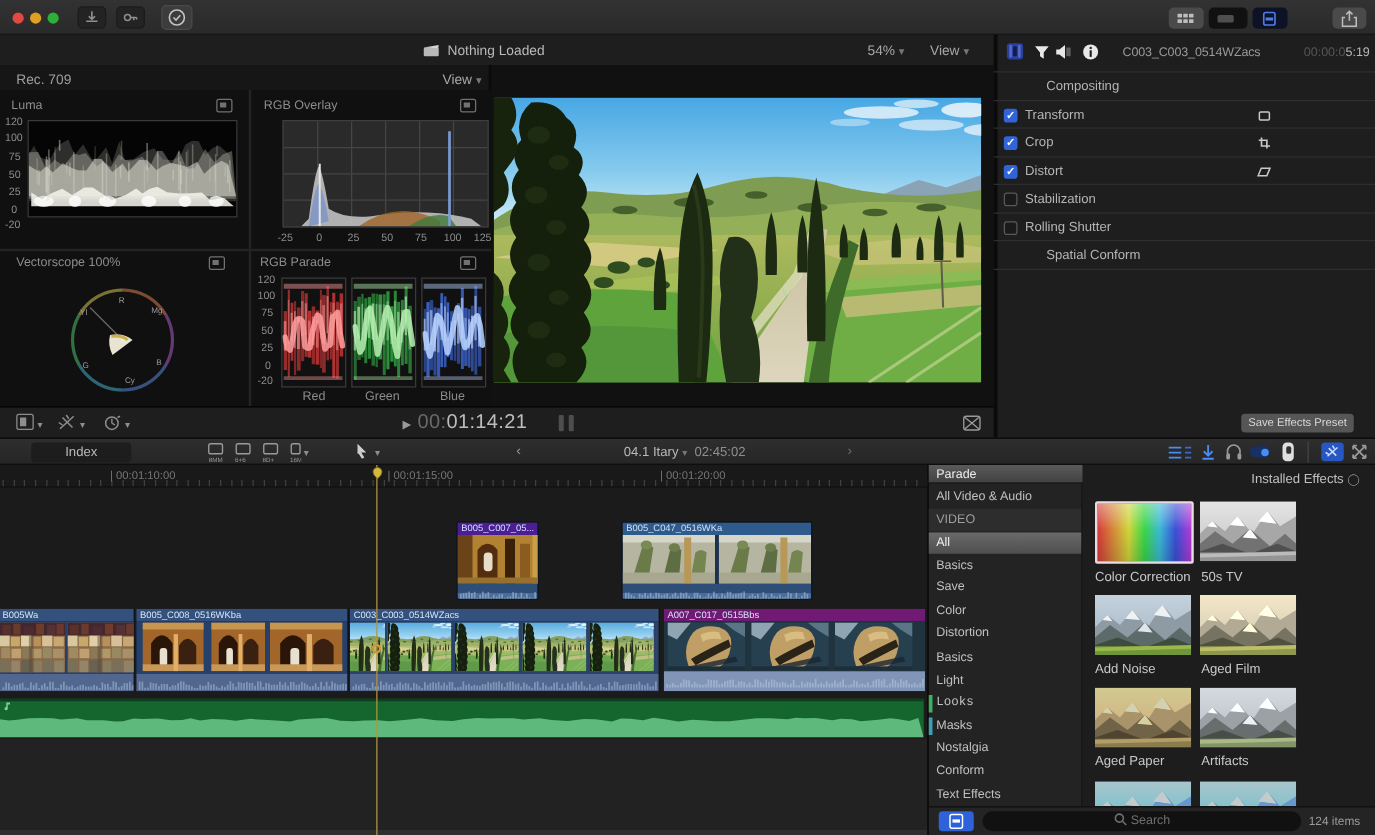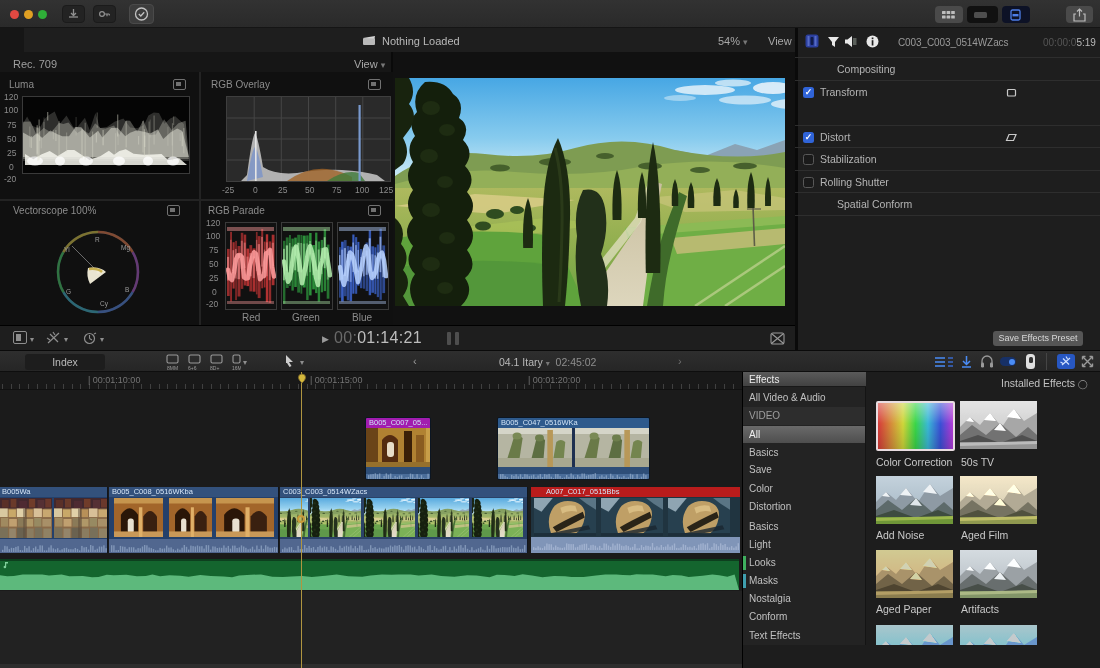--- a/index.html
+++ b/index.html
@@ -66,21 +66,21 @@
         </svg>
   </div>
   <div class="abs" style="left:1066px;top:6px;width:27px;height:17px;background:#4a4a4a;border-radius:4px;">
     <svg width="27" height="18" viewBox="0 0 27 18">
           <path d="M13.5 3.5v7M11 5.5l2.5-2.5L16 5.5" stroke="#bdbdbd" stroke-width="1.2" fill="none"></path>
           <path d="M10 8H8v7h11V8h-2" stroke="#bdbdbd" stroke-width="1.2" fill="none"></path>
         </svg>
   </div>
 </div>
 
-<div class="abs" style="left:0;top:28px;width:795px;height:24px;background:#1e1e1e;margin-left:24px;">
+<div class="abs" style="left:0;top:28px;width:795px;height:24px;background:#1e1e1e;">
   <svg class="abs" style="left:338px;top:6px;" width="14" height="12" viewBox="0 0 14 12">
         <rect x="1" y="4" width="12" height="7" rx="1" fill="#b9b9b9"></rect>
         <path d="M1 4l12-2-0.5 2.5" fill="#d5d5d5"></path>
       </svg>
   <div class="abs" style="left:358px;top:7px;font-size:11px;color:#b9b9b9;">Nothing Loaded</div>
   <div class="abs" style="left:694px;top:7px;font-size:11px;color:#a8a8a8;">54% <span style="color:#777;font-size:9px;">▾</span></div>
   <div class="abs" style="left:744px;top:7px;font-size:11px;color:#a8a8a8;">View <span style="color:#777;font-size:9px;">▾</span></div>
 </div>
 
 <div class="abs" style="left:0;top:52px;width:393px;height:273px;background:#161616;border-right:2px solid #0a0a0a;">
@@ -489,20 +489,23 @@
         <rect x="5.7" y="5.2" width="1.7" height="5.3" fill="#1e1e1e"></rect>
       </svg>
   <div class="abs" style="left:100px;top:9px;font-size:10px;color:#9a9a9a;letter-spacing:-0.1px;">C003_C003_0514WZacs</div>
   <div class="abs" style="left:245px;top:9px;font-size:10px;color:#555;">00:00:0<span style="color:#b9b9b9;">5:19</span></div>
 </div>
 
 <div class="insprow" style="top:79.5px;"><span class="chk on" style="margin:6px 0 0 8px;">✓</span><span style="margin-left:6px;line-height:23px;vertical-align:top;display:inline-block;">Transform</span><svg class="abs" style="left:211px;top:6px" width="11" height="11" viewBox="0 0 11 11">
         <rect x="1.5" y="2.5" width="8" height="6.5" rx="1" fill="none" stroke="#c9c9c9" stroke-width="1.2"></rect>
       </svg></div>
 <div class="insprow" style="top:57px;"><span style="margin-left:42px;line-height:23px;display:inline-block;">Compositing</span></div>
+<div class="insprow" style="top:102px;"><span class="chk on" style="margin:6px 0 0 8px;">✓</span><span style="margin-left:6px;line-height:23px;vertical-align:top;display:inline-block;">Crop</span><svg class="abs" style="left:211px;top:6px" width="11" height="11" viewBox="0 0 11 11">
+        <path d="M1 3.2h6.5v6.5M3.2 1v6.8h6.8" stroke="#c9c9c9" stroke-width="1.3" fill="none"></path>
+      </svg></div>
 <div class="insprow" style="top:124.5px;"><span class="chk on" style="margin:6px 0 0 8px;">✓</span><span style="margin-left:6px;line-height:23px;vertical-align:top;display:inline-block;">Distort</span><svg class="abs" style="left:210px;top:6px" width="13" height="11" viewBox="0 0 13 11">
         <path d="M4 2.5h7l-2.5 6h-7Z" fill="none" stroke="#c9c9c9" stroke-width="1.2"></path>
       </svg></div>
 <div class="insprow" style="top:169.5px;"><span class="chk off" style="margin:6px 0 0 8px;"></span><span style="margin-left:6px;line-height:23px;vertical-align:top;display:inline-block;">Rolling Shutter</span></div>
 <div class="insprow" style="top:147px;"><span class="chk off" style="margin:6px 0 0 8px;"></span><span style="margin-left:6px;line-height:23px;vertical-align:top;display:inline-block;">Stabilization</span></div>
 <div class="insprow" style="top:192px;height:24px;border-bottom:1px solid #2e2e2e;"><span style="margin-left:42px;line-height:23px;display:inline-block;">Spatial Conform</span></div>
 <div class="abs" style="left:993px;top:331px;width:90px;height:15px;background:#565656;border-radius:3px;color:#d8d8d8;font-size:9px;text-align:center;line-height:15px;">Save Effects Preset</div>
 
 <div class="abs" style="left:0;top:350px;width:1100px;height:22px;background:linear-gradient(#2e2e2e,#262626);border-top:1px solid #0a0a0a;border-bottom:1px solid #0e0e0e;">
   <div class="abs" style="left:25px;top:3px;width:80px;height:16px;background:#1d1d1d;border-radius:3px;color:#b9b9b9;font-size:10.5px;text-align:center;line-height:16px;">Index</div>
@@ -688,21 +691,21 @@
         <div class="tick" style="left:1072.1px"></div>
         <div class="tick" style="left:1080.8px"></div>
         <div class="tick" style="left:1089.5px"></div>
         <div class="tick" style="left:1098.2px"></div>
     <div class="abs" style="left:88px;top:3px;">| 00:01:10:00</div>
     <div class="abs" style="left:310px;top:3px;">| 00:01:15:00</div>
     <div class="abs" style="left:528px;top:3px;">| 00:01:20:00</div>
   </div>
 
   <div class="abs" style="left:365px;top:45px;width:66px;height:63px;border-radius:2px;overflow:hidden;border:1px solid #0c1622;">
-    <div style="height:10px;background:#a21caf;color:#cfe2f5;font-size:7.5px;line-height:10px;padding-left:3px;white-space:nowrap;overflow:hidden;">B005_C007_05...</div>
+    <div style="height:10px;background:#4c1d95;color:#cfe2f5;font-size:7.5px;line-height:10px;padding-left:3px;white-space:nowrap;overflow:hidden;">B005_C007_05...</div>
     <div style="height:39px;"><svg width="66" height="39" viewBox="0 0 66 39" preserveAspectRatio="none">
             <rect x="0" y="0" width="66" height="39" fill="#b08232"></rect>
 <rect x="0" y="0" width="12" height="39" fill="#6a4418"></rect>
 <path d="M16 39 L16 12 Q24 2 32 12 L32 39 Z" fill="#542c10"></path>
 <rect x="21" y="14" width="7" height="15" fill="#e8ddc8" rx="3"></rect>
 <rect x="38" y="3" width="8" height="36" fill="#3a2008"></rect>
 <rect x="50" y="7" width="8" height="32" fill="#8a5c20"></rect>
 <rect x="60" y="0" width="6" height="39" fill="#c89e48"></rect>
 <rect x="0" y="34" width="66" height="5" fill="#96702c"></rect>
           </svg></div>
@@ -1566,21 +1569,21 @@
               <rect x="233.0" y="8.7" width="1.4" height="4.3" fill="#a8bdd8" opacity="0.55"></rect>
               <rect x="235.2" y="9.1" width="1.4" height="3.9" fill="#a8bdd8" opacity="0.55"></rect>
               <rect x="237.4" y="7.5" width="1.4" height="5.5" fill="#a8bdd8" opacity="0.55"></rect>
               <rect x="239.6" y="10.2" width="1.4" height="2.8" fill="#a8bdd8" opacity="0.55"></rect>
               <rect x="241.8" y="9.8" width="1.4" height="3.2" fill="#a8bdd8" opacity="0.55"></rect>
               <rect x="244.0" y="6.1" width="1.4" height="6.9" fill="#a8bdd8" opacity="0.55"></rect>
             </svg></div>
     </div>
 
     <div class="abs" style="left:531px;top:0;width:209px;height:66px;overflow:hidden;">
-      <div style="height:10px;background:#b91c1c;color:#d5e5f7;font-size:7.5px;line-height:10px;padding-left:15px;">A007_C017_0515Bbs</div>
+      <div style="height:10px;background:#701a75;color:#d5e5f7;font-size:7.5px;line-height:10px;padding-left:3px;">A007_C017_0515Bbs</div>
       <div style="height:40px;background:#203440;position:relative;">
         <svg style="position:absolute;left:3px;top:1px" width="62" height="38" viewBox="0 0 66 39" preserveAspectRatio="none">
               <rect x="0" y="0" width="66" height="39" fill="#27404f"></rect>
 <path d="M0 0 L20 0 L8 14 L0 10 Z" fill="#8fa5b2"></path>
 <path d="M48 0 L66 0 L66 12 L56 6 Z" fill="#5a7585"></path>
 <path d="M18 36 Q12 20 22 8 Q30 1 44 4 Q56 8 54 20 Q52 32 44 37 Q30 40 18 36 Z" fill="#bf9f66"></path>
 <path d="M20 30 Q30 24 52 14 L54 20 Q34 30 24 35 Z" fill="#2a2418"></path>
 <path d="M28 10 Q36 6 44 8 L46 14 Q36 12 30 16 Z" fill="#d8bc82"></path>
 <path d="M4 39 L58 28 L60 32 L6 42 Z" fill="#1a2630" opacity=".8"></path>
 <rect x="0" y="36" width="66" height="3" fill="#1d2e3a"></rect>
@@ -1721,31 +1724,31 @@
   <div class="abs" style="left:301px;top:0;width:1.3px;height:296px;background:#b09540;"></div>
   <div class="abs" style="left:297px;top:143px;width:8px;height:8px;border-radius:50%;background:transparent;border:2px solid #c89a3a;"></div>
   <svg class="abs" style="left:297px;top:1" width="10" height="12" viewBox="0 0 10 12">
         <path d="M5 1 A3.6 3.6 0 0 1 8.6 4.6 Q8.6 7 5 10 Q1.4 7 1.4 4.6 A3.6 3.6 0 0 1 5 1Z" fill="#d4b83c" stroke="#7a6428" stroke-width=".8"></path>
       </svg>
 </div>
 
 <div class="abs" style="left:742px;top:372px;width:358px;height:296px;background:#1d1d1d;border-left:1px solid #000;">
 
   <div class="abs" style="left:0;top:0;width:123px;height:273px;background:#232323;border-right:1px solid #141414;"></div>
-  <div class="fxitem" style="top:0;height:15px;line-height:15px;background:linear-gradient(#5a5a5a,#424242);color:#ececec;border-bottom:1px solid #191919;">Effects</div>
+  <div class="fxitem" style="top:0;height:15px;line-height:15px;background:linear-gradient(#5a5a5a,#424242);color:#ececec;border-bottom:1px solid #191919;">Parade</div>
   <div class="fxitem" style="top:17px;">All Video &amp; Audio</div>
   <div class="fxitem" style="top:35px;color:#9e9e9e;background:#2d2d2d;width:122px;">VIDEO</div>
   <div class="fxitem" style="top:54px;height:17px;line-height:17px;background:linear-gradient(#6a6a6a,#4e4e4e);color:#f0f0f0;width:122px;">All</div>
   <div class="fxitem" style="top:72px;">Basics</div>
   <div class="fxitem" style="top:89px;">Save</div>
   <div class="fxitem" style="top:108px;">Color</div>
   <div class="fxitem" style="top:126px;">Distortion</div>
   <div class="fxitem" style="top:146px;">Basics</div>
   <div class="fxitem" style="top:164px;">Light</div>
-  <div class="fxitem" style="top:182px;">Looks</div>
+  <div class="fxitem" style="top:182px;font-family:Liberation Mono, monospace;">Looks</div>
   <div class="fxitem" style="top:200px;">Masks</div>
   <div class="fxitem" style="top:218px;">Nostalgia</div>
   <div class="fxitem" style="top:236px;">Conform</div>
   <div class="fxitem" style="top:255px;">Text Effects</div>
   <div class="abs" style="left:0;top:184px;width:3px;height:14px;background:#3faf5f;"></div>
   <div class="abs" style="left:0;top:202px;width:3px;height:14px;background:#3f9faf;"></div>
 
   <div class="abs" style="left:258px;top:5px;font-size:10.5px;color:#c0c0c0;">Installed Effects <span style="font-size:9px;color:#999;">◯</span></div>
 
   <div class="abs" style="left:133px;top:29px;width:79px;height:50px;border:2px solid #e8dce0;border-radius:2px;background:linear-gradient(90deg,#d63a3a,#d6883a,#cfd63a,#3ad648,#3ab8d6,#3a50d6,#b43ad6);overflow:hidden;">
@@ -1866,14 +1869,25 @@
 <rect x="0" y="0" width="77" height="48" fill="url(#mskg)"></rect>
 <path d="M0 26 L10 16 L20 24 L30 12 L42 26 L54 8 L64 20 L77 12 L77 48 L0 48 Z" fill="#8e9aa4"></path>
 <path d="M30 12 L36 20 L24 19 Z M54 8 L61 18 L47 16 Z M10 16 L14 21 L6 20 Z" fill="#eef2f5"></path>
 <path d="M0 34 L12 24 L26 34 L40 22 L56 36 L68 26 L77 34 L77 48 L0 48 Z" fill="#5d6a6a"></path>
 <path d="M40 22 L46 30 L34 29 Z" fill="#dfe6ea"></path>
 <path d="M0 40 L18 34 L40 42 L62 34 L77 40 L77 48 L0 48 Z" fill="#3e4c40"></path>
 <rect x="0" y="41" width="77" height="7" fill="#6f9638"></rect>
 <path d="M0 42 L77 40 L77 43 L0 45 Z" fill="#9cb84c"></path>
         </svg></div>
 
+  <div class="abs" style="left:0;top:273px;width:358px;height:23px;background:#242424;border-top:1px solid #0e0e0e;">
+    <div class="abs" style="left:8px;top:3px;width:28px;height:16px;background:#2d62d9;border-radius:3px;"><svg width="28" height="16" viewBox="0 0 28 16">
+            <rect x="9" y="2.5" width="10" height="11" rx="1.5" fill="none" stroke="#fff" stroke-width="1.2"></rect>
+            <rect x="11" y="6.5" width="6" height="2.6" fill="#fff"></rect>
+          </svg></div>
+    <div class="abs" style="left:43px;top:3px;width:255px;height:16px;background:#111;border-radius:8px;color:#6f6f6f;font-size:10px;text-align:center;line-height:16px;"><svg style="vertical-align:-2px" width="11" height="11" viewBox="0 0 11 11">
+            <circle cx="4.5" cy="4.5" r="3.2" fill="none" stroke="#6f6f6f" stroke-width="1.3"></circle>
+            <path d="M7 7l3 3" stroke="#6f6f6f" stroke-width="1.3"></path>
+          </svg> Search</div>
+    <div class="abs" style="left:304px;top:6px;font-size:9.5px;color:#9a9a9a;">124 items</div>
+  </div>
 </div>
 
 </div>
 </body></html>

